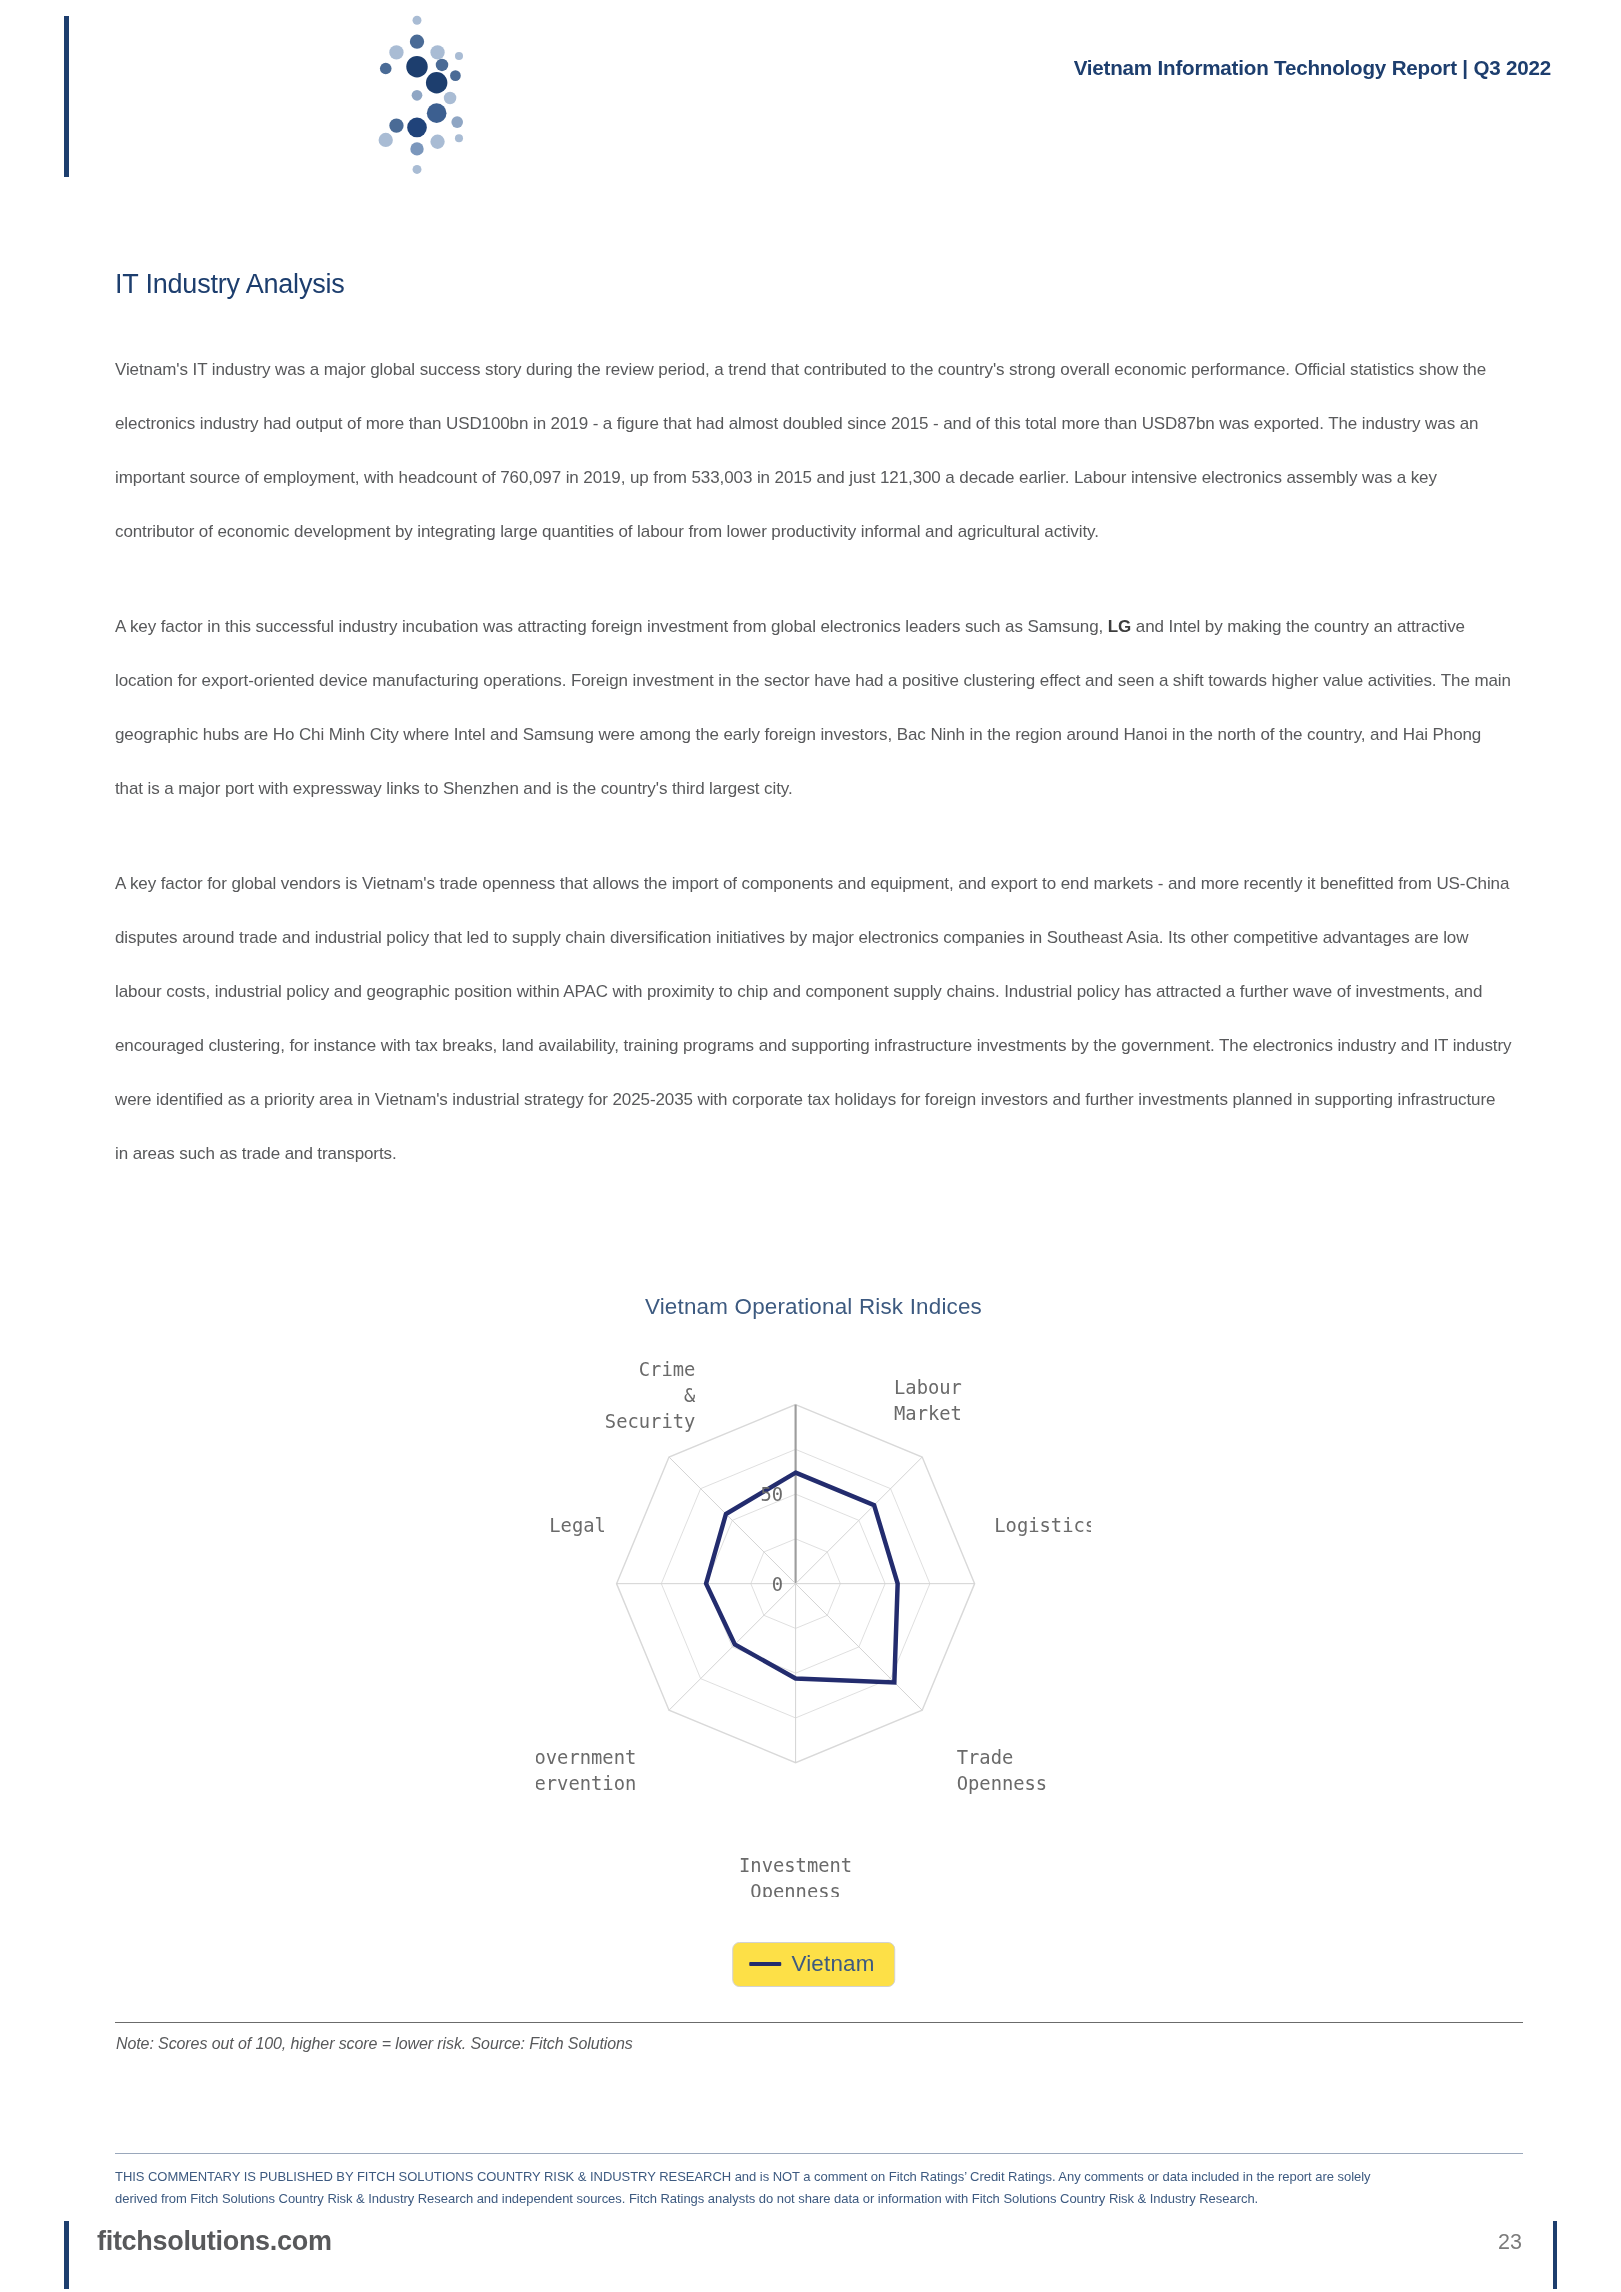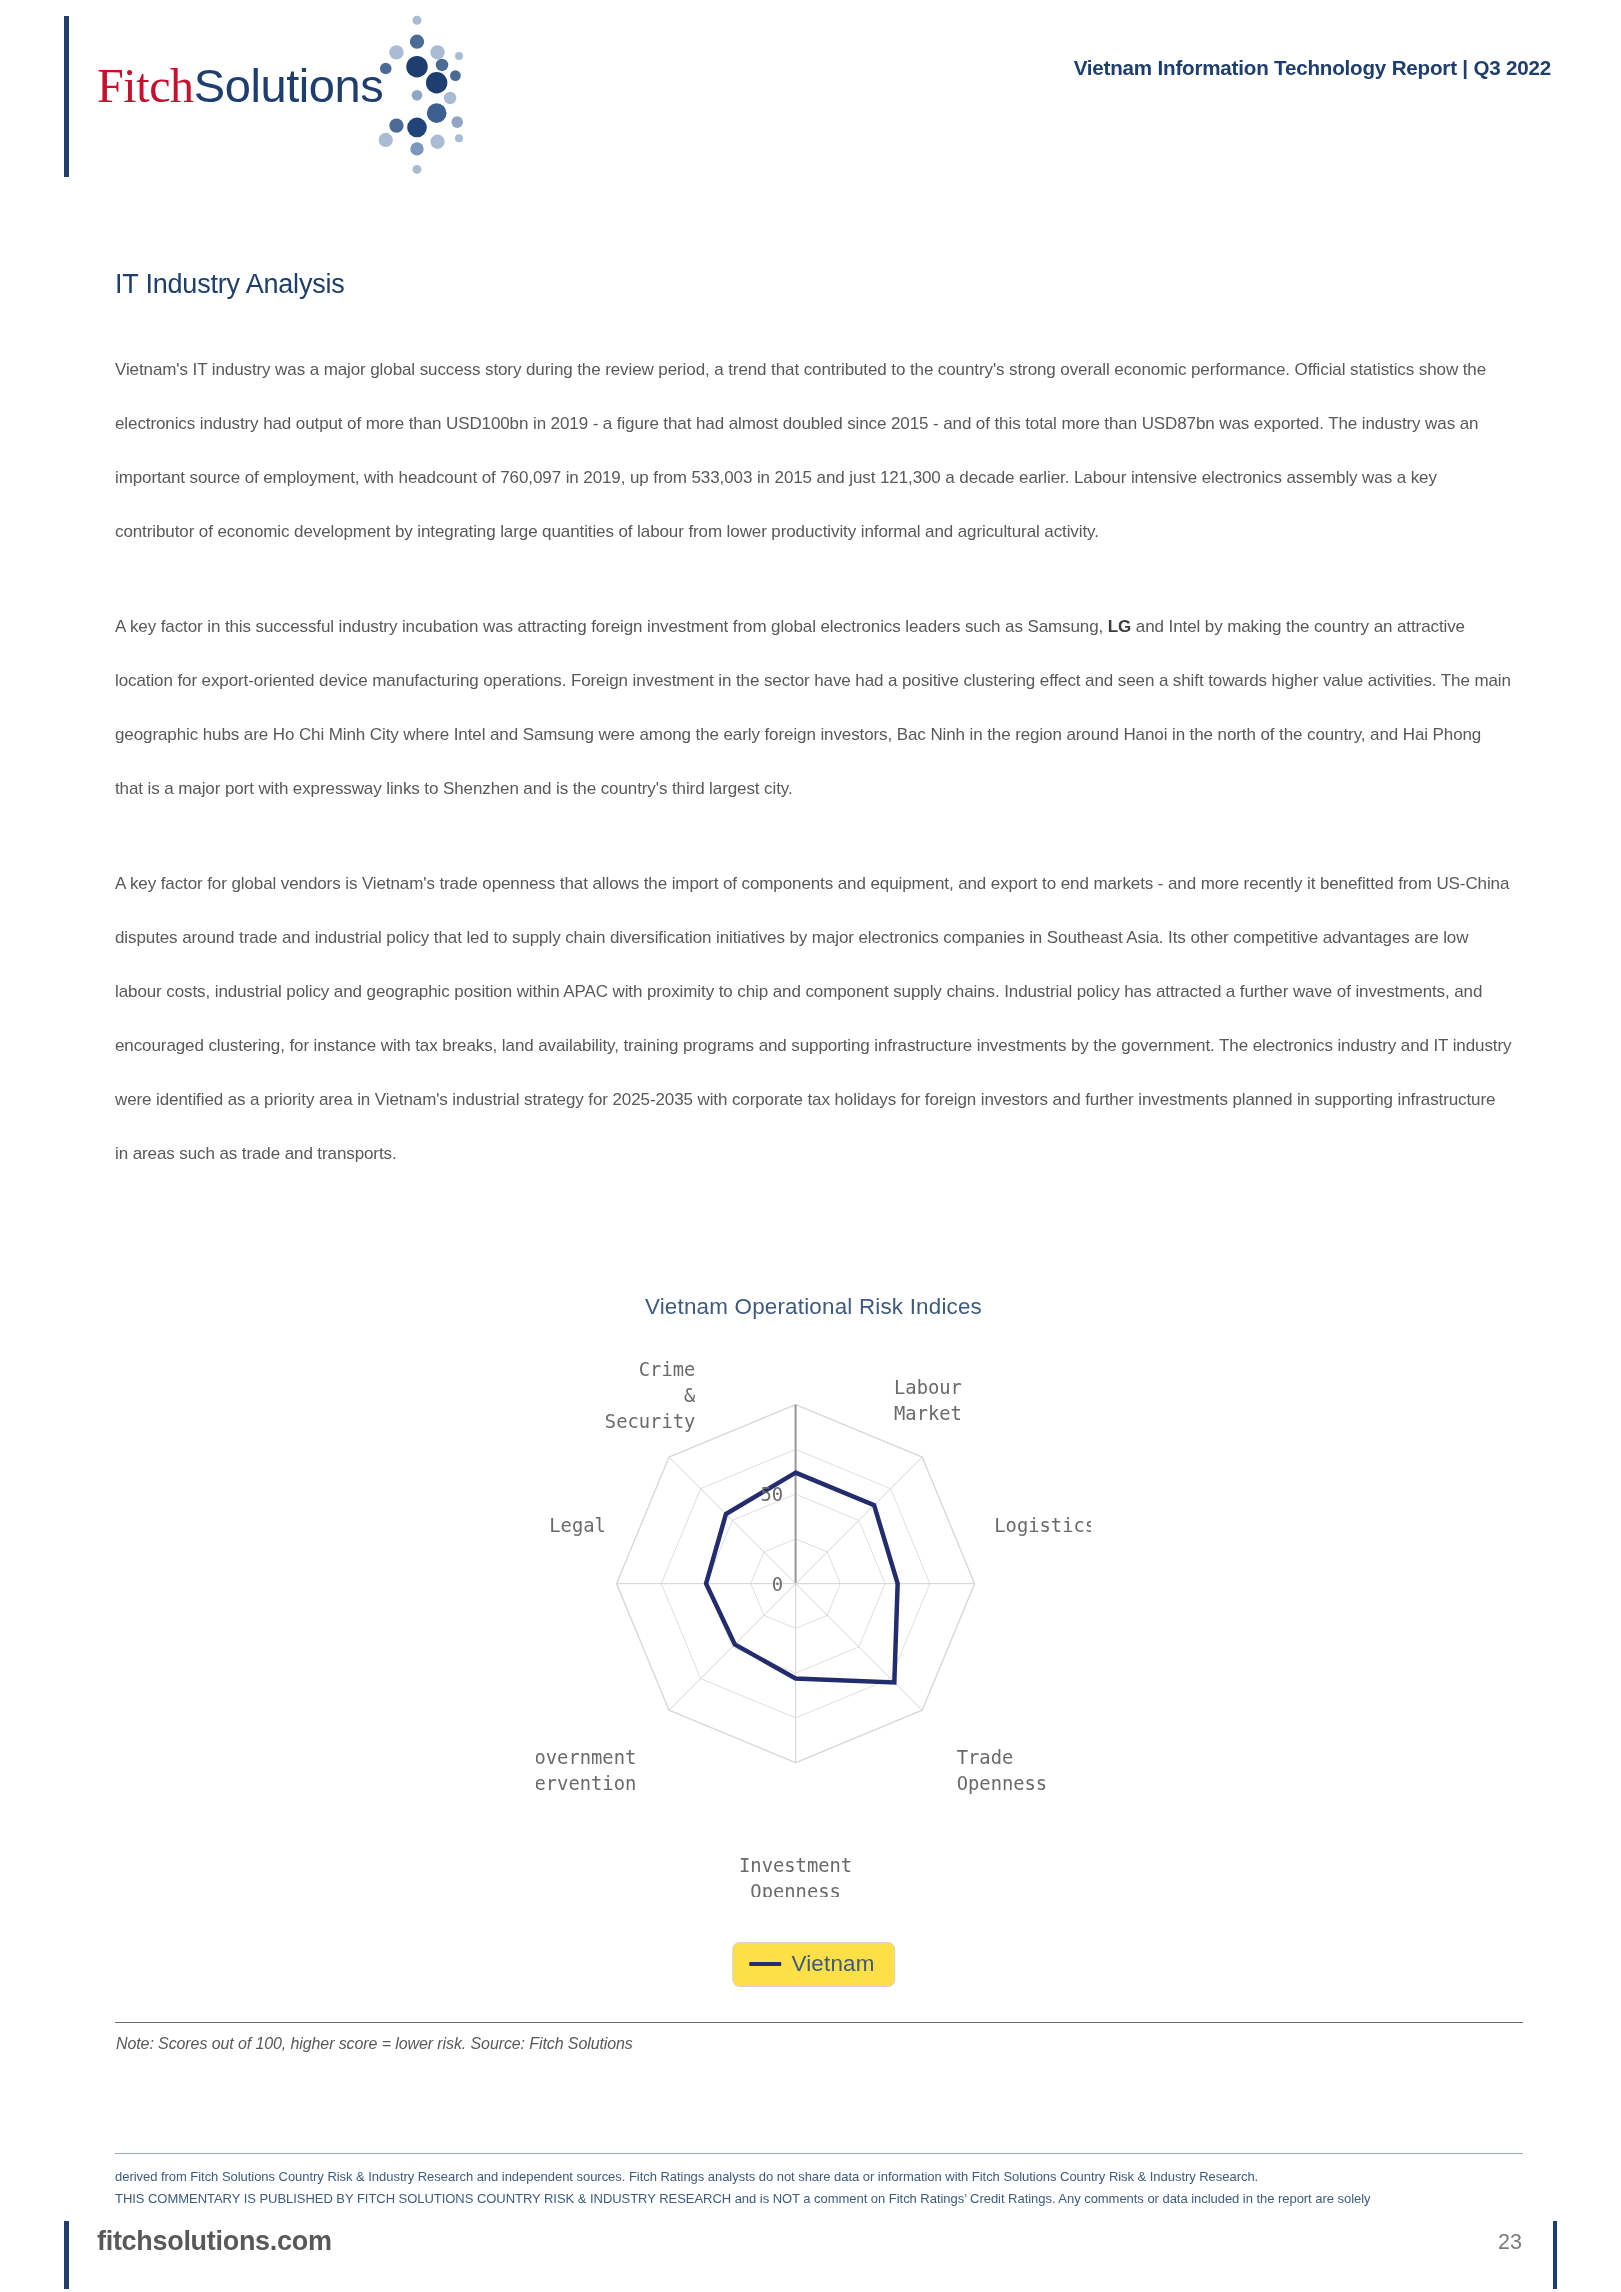--- a/index.html
+++ b/index.html
@@ -222,23 +222,20 @@
     font-weight: 300;
   }
 </style>
 </head>
 <body>
 
 <div class="header">
   <div class="header-rule"></div>
 
   <div class="logo">
-    <div class="logo-word">
-      <span class="logo-fitch">Fitch</span><span class="logo-solutions">Solutions</span>
-    </div>
     <div class="logo-dots">
       <svg width="134" height="161" viewBox="0 0 150 180">
         <circle cx="75" cy="8" r="5" fill="#a9bcd4"></circle>
         <circle cx="75" cy="32" r="8" fill="#4a6b96"></circle>
         <circle cx="52" cy="44" r="8" fill="#a9bcd4"></circle>
         <circle cx="98" cy="44" r="8" fill="#a9bcd4"></circle>
         <circle cx="40" cy="62" r="6.5" fill="#4a6b96"></circle>
         <circle cx="75" cy="60" r="12" fill="#1d3e6e"></circle>
         <circle cx="103" cy="58" r="7" fill="#4a6b96"></circle>
         <circle cx="122" cy="48" r="4.5" fill="#a9bcd4"></circle>
@@ -327,22 +324,22 @@
       <span class="legend-label">Vietnam</span>
     </div>
   </div>
 </div>
 
 <div class="note-rule"></div>
 <div class="note-text">Note: Scores out of 100, higher score = lower risk. Source: Fitch Solutions</div>
 
 <div class="footer-rule"></div>
 <div class="disclaimer">
+  <div>THIS COMMENTARY IS PUBLISHED BY FITCH SOLUTIONS COUNTRY RISK &amp; INDUSTRY RESEARCH and is NOT a comment on Fitch Ratings’ Credit Ratings. Any comments or data included in the report are solely</div>
   <div>derived from Fitch Solutions Country Risk &amp; Industry Research and independent sources. Fitch Ratings analysts do not share data or information with Fitch Solutions Country Risk &amp; Industry Research.</div>
-  <div>THIS COMMENTARY IS PUBLISHED BY FITCH SOLUTIONS COUNTRY RISK &amp; INDUSTRY RESEARCH and is NOT a comment on Fitch Ratings’ Credit Ratings. Any comments or data included in the report are solely</div>
 </div>
 
 <div class="footer-bar">
   <div class="footer-left-rule"></div>
   <div class="footer-url">fitchsolutions.com</div>
   <div class="footer-page">23</div>
   <div class="footer-right-rule"></div>
 </div>
 
 

